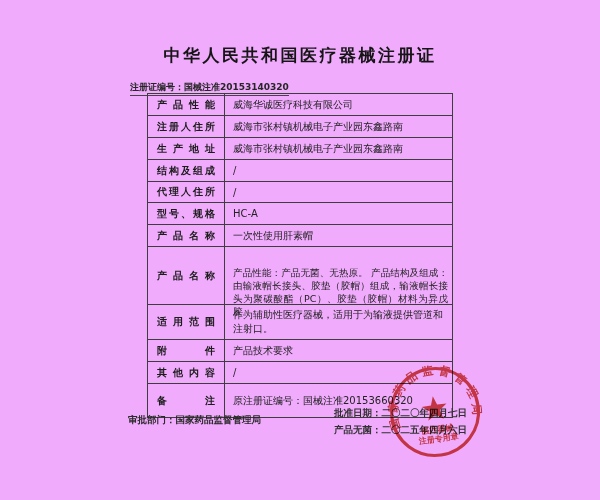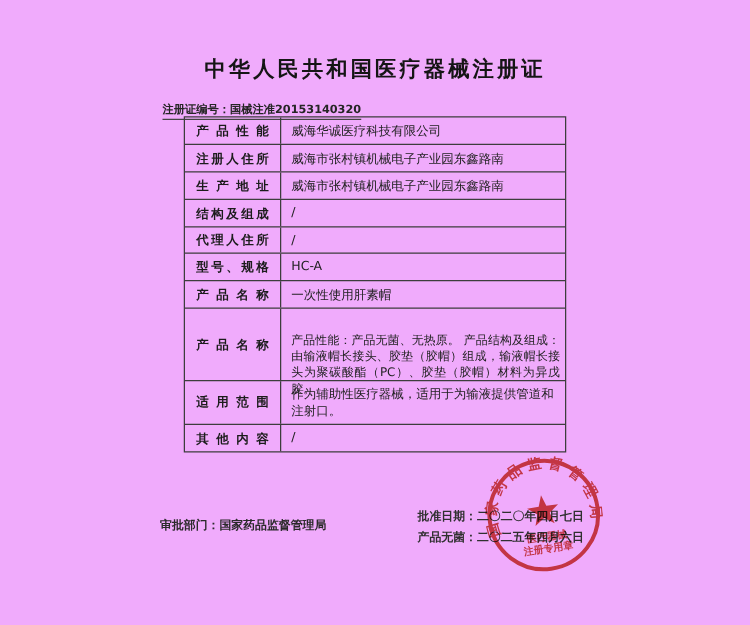--- a/index.html
+++ b/index.html
@@ -129,28 +129,40 @@
       <div class="cell-value small-text">产品性能：产品无菌、无热原。 产品结构及组成：由输液帽长接头、胶垫（胶帽）组成，输液帽长接头为聚碳酸酯（PC）、胶垫（胶帽）材料为异戊胶。</div>
     </div>
 
     <div class="row r-h34">
       <div class="cell-label">
           <span>适用范围</span>
         </div>
       <div class="cell-value">作为辅助性医疗器械，适用于为输液提供管道和注射口。</div>
     </div>
 
+    <div class="row r-h21">
+      <div class="cell-label">
+          <span>附件</span>
+        </div>
+      <div class="cell-value">产品技术要求</div>
+    </div>
 
     <div class="row r-h21">
       <div class="cell-label">
           <span>其他内容</span>
         </div>
       <div class="cell-value">/</div>
     </div>
 
+    <div class="row r-h33">
+      <div class="cell-label">
+          <span>备注</span>
+        </div>
+      <div class="cell-value">原注册证编号：国械注准20153660320</div>
+    </div>
 
   </div>
 
   <div class="footer-dept">审批部门：国家药品监督管理局</div>
 
   <div class="date-line d1">批准日期：二〇二〇年四月七日</div>
   <div class="date-line d2">产品无菌：二〇二五年四月六日</div>
 
   <div class="stamp">
     <svg viewBox="0 0 100 100">

